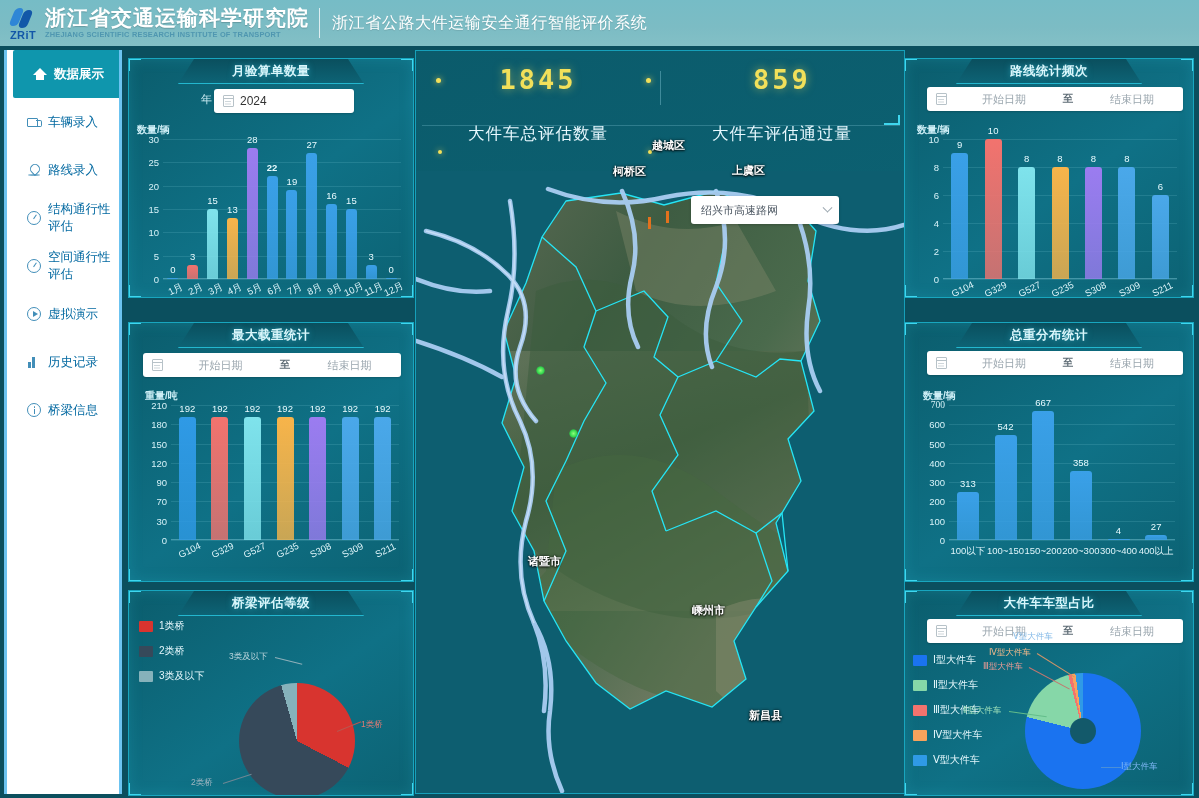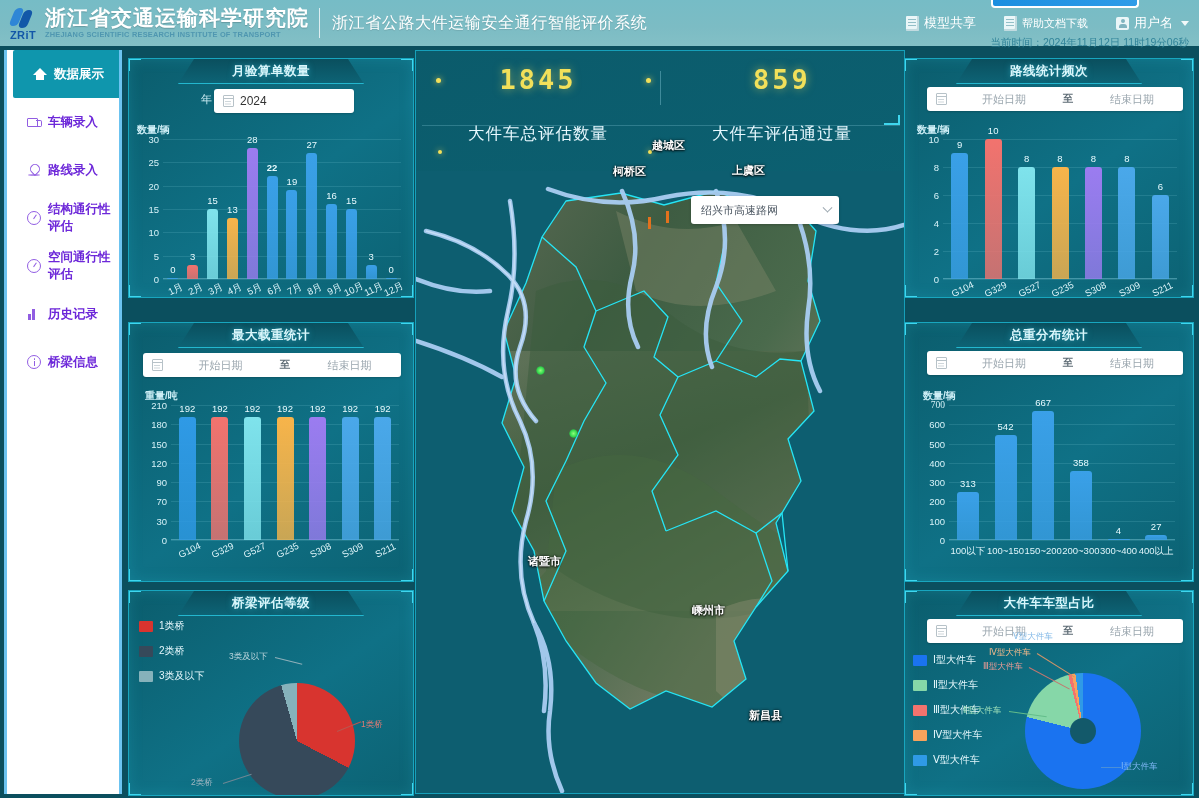--- a/index.html
+++ b/index.html
@@ -92,21 +92,21 @@
   }
 
   
   .sidebar {
     position: absolute; left: 4px; top: 50px; width: 118px; height: 744px;
     background: #ffffff; border-left: 3px solid #6cc3f0; border-right: 3px solid #6cc3f0;
     z-index: 30; overflow: hidden;
   }
   .side-item {
     height: 48px; display: flex; align-items: center; gap: 7px; padding-left: 20px;
-    font-size: 12.5px; color: #6d28d9; cursor: pointer; margin-top: 0; font-weight: bold;
+    font-size: 12.5px; color: #0369a1; cursor: pointer; margin-top: 0;
   }
   .side-item + .side-item { margin-top: 0; }
   .side-item.active {
     background: #0f96ad; color: #ffffff; font-weight: bold;
     margin: 0 0 0 6px; width: 110px; border-radius: 2px;
   }
   .side-ico { width: 14px; height: 14px; flex: 0 0 14px; position: relative; opacity: .75; }
   .side-item.active .side-ico { opacity: 1; }
   .ico-home:before {
     content:""; position:absolute; left:0; top:1px; width:0;height:0;
@@ -310,37 +310,20 @@
           </div>
         <div class="logo-zrit">ZRiT</div>
       </div>
       <div>
         <div class="brand-cn">浙江省交通运输科学研究院</div>
         <div class="brand-en">ZHEJIANG SCIENTIFIC RESEARCH INSTITUTE OF TRANSPORT</div>
       </div>
       <div class="brand-divider"></div>
       <div class="sys-title">浙江省公路大件运输安全通行智能评价系统</div>
     </div>
-    <div class="header-right">
-      <div class="hdr-tab"></div>
-      <div class="hdr-link">
-        <span class="doc-ico"></span>
-        <span>模型共享</span>
-      </div>
-      <div class="hdr-link small">
-        <span class="doc-ico"></span>
-        <span>帮助文档下载</span>
-      </div>
-      <div class="user-box">
-        <span class="user-ico"></span>
-        <span>用户名</span>
-        <span class="caret-dn"></span>
-      </div>
-      <div class="clock-txt">当前时间：2024年11月12日 11时19分06秒</div>
-    </div>
   </div>
 
   <div class="sidebar">
     <div id="side-list">
   <div class="side-item active">
     <span class="side-ico ico-home"></span>
     <span>数据展示</span>
   </div>
   <div class="side-item">
     <span class="side-ico ico-truck"></span>
@@ -350,20 +333,24 @@
     <span class="side-ico ico-route"></span>
     <span>路线录入</span>
   </div>
   <div class="side-item">
     <span class="side-ico ico-circ"></span>
     <span>结构通行性评估</span>
   </div>
   <div class="side-item">
     <span class="side-ico ico-circ"></span>
     <span>空间通行性评估</span>
+  </div>
+  <div class="side-item">
+    <span class="side-ico ico-play"></span>
+    <span>虚拟演示</span>
   </div>
   <div class="side-item">
     <span class="side-ico ico-hist"></span>
     <span>历史记录</span>
   </div>
   <div class="side-item">
     <span class="side-ico ico-info"></span>
     <span>桥梁信息</span>
   </div>
       </div>

